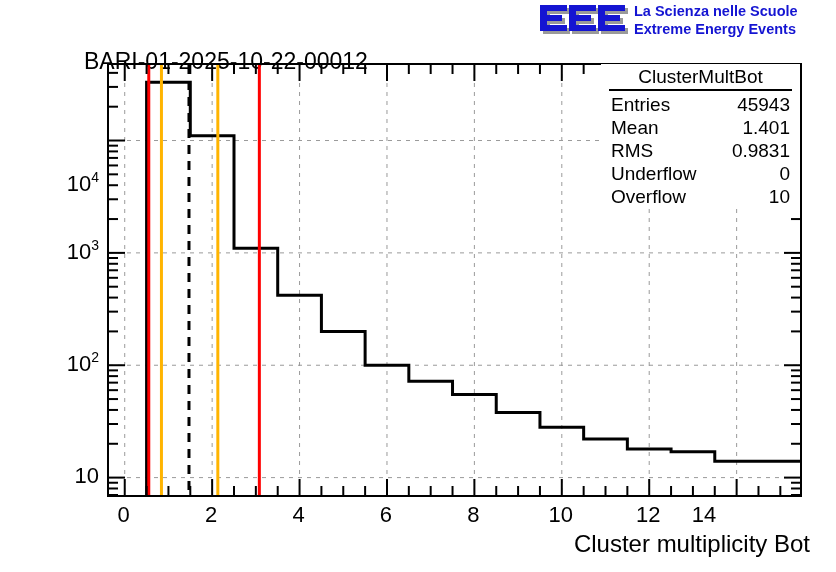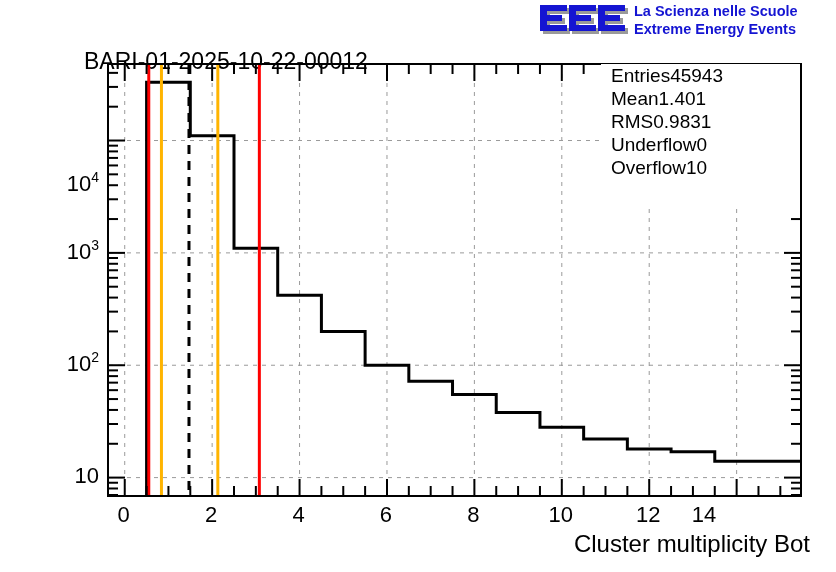--- a/index.html
+++ b/index.html
@@ -30,21 +30,21 @@
   .ytick-label sup{font-size:14px;vertical-align:super;}
 
   #xaxis-title{position:absolute;right:26px;top:530px;font-size:24px;color:#000;
                white-space:nowrap;}
 
   
   #stats-box{position:absolute;left:601px;top:64px;width:199px;height:145px;
              background:#ffffff;border:0;box-sizing:border-box;font-size:19px;color:#000;}
   #stats-box .stats-title{text-align:center;padding:2px 0 1px 0;
              border-bottom:2px solid #000;margin:0 8px 2px 8px;font-size:19px;}
-  #stats-box .stats-row{display:flex;
+  #stats-box .stats-row{display:flex;justify-content:space-between;
              padding:0 10px;line-height:23px;font-size:19px;}
   #stats-box .stats-row .k{text-align:left;}
   #stats-box .stats-row .v{text-align:right;}
 </style>
 </head>
 <body>
 
 <div id="plot-title">BARI-01-2025-10-22-00012</div>
 
 <div id="eee-logo">
@@ -262,20 +262,21 @@
 <div id="ytick-labels">
     <div class="ytick-label" style="left: 35px; width: 64px; top: 475.595px;">10</div>
     <div class="ytick-label" style="left: 35px; width: 64px; top: 363.236px;">10<sup>2</sup></div>
     <div class="ytick-label" style="left: 35px; width: 64px; top: 250.876px;">10<sup>3</sup></div>
     <div class="ytick-label" style="left: 35px; width: 64px; top: 138.517px; margin-top: 44px;">10<sup>4</sup></div>
   </div>
 
 <div id="xaxis-title">Cluster multiplicity Bot</div>
 
 <div id="stats-box">
+  <div class="stats-title">ClusterMultBot</div>
   <div id="stats-rows">
       <div class="stats-row">
         <span class="k">Entries</span>
         <span class="v">45943</span>
       </div>
       <div class="stats-row">
         <span class="k">Mean</span>
         <span class="v">1.401</span>
       </div>
       <div class="stats-row">

